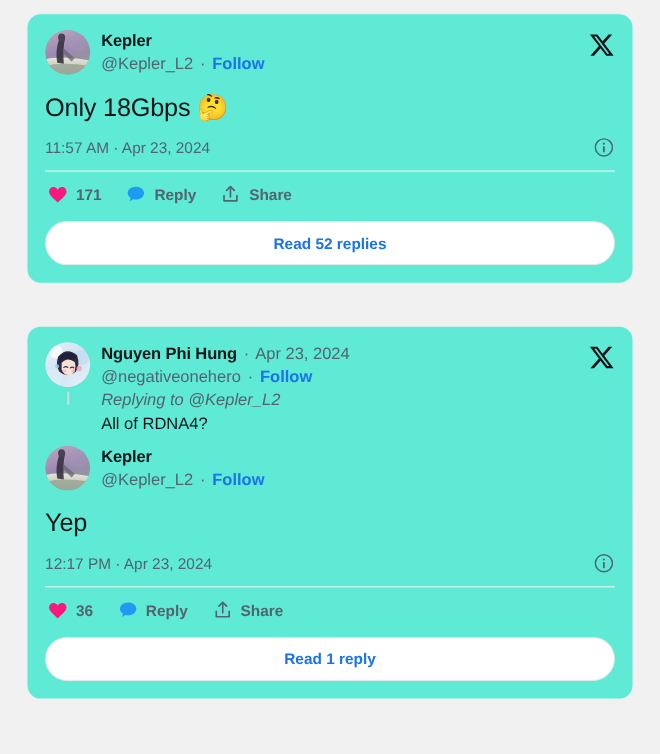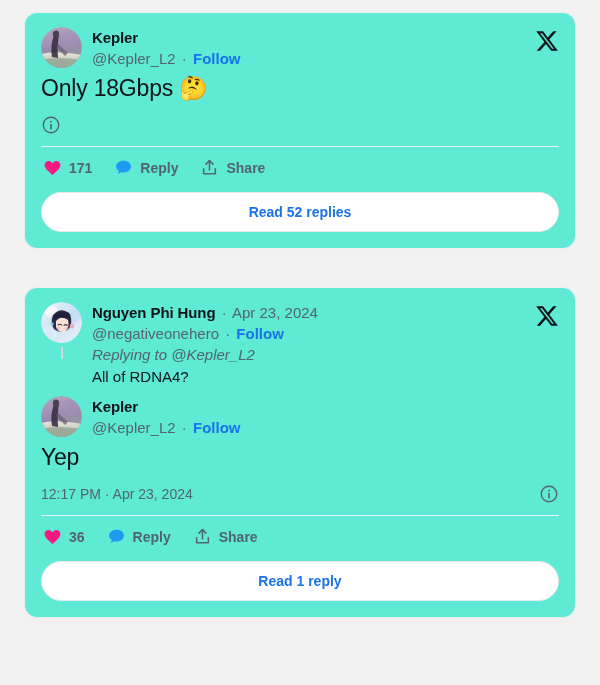--- a/index.html
+++ b/index.html
@@ -104,21 +104,21 @@
     line-height: 22px;
     color: #0f1419;
     padding-top: 1px;
   }
 
   
   .tweet-text {
     font-size: 23px;
     line-height: 29px;
     color: #0f1419;
-    margin: 5px 0 0 0;
+    margin: 14px 0 0 0;
     letter-spacing: -.2px;
     word-wrap: break-word;
   }
   .tweet-text .emoji { font-size: 23px; }
 
   
   .ts-row {
     display: flex;
     align-items: center;
     justify-content: space-between;
@@ -229,20 +229,21 @@
         </div>
       </div>
     </div>
 
     <div class="tweet-text">
       <span>Only 18Gbps</span>
       <span class="emoji">🤔</span>
     </div>
 
     <div class="ts-row">
+      <div class="timestamp">11:57 AM · Apr 23, 2024</div>
       <div class="info-icon">
         <svg viewBox="0 0 24 24" aria-hidden="true">
           <circle cx="12" cy="12" r="9.3" fill="none" stroke="currentColor" stroke-width="1.6"></circle>
           <circle cx="12" cy="7.9" r="1.15" fill="currentColor"></circle>
           <rect x="11" y="10.6" width="2" height="7" rx="1" fill="currentColor"></rect>
         </svg>
       </div>
     </div>
 
     <div class="divider"></div>

